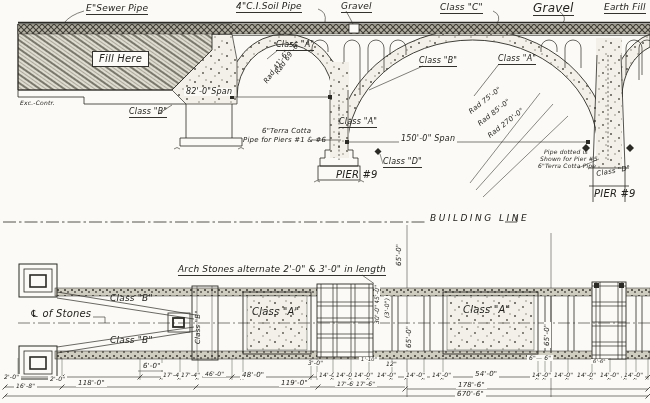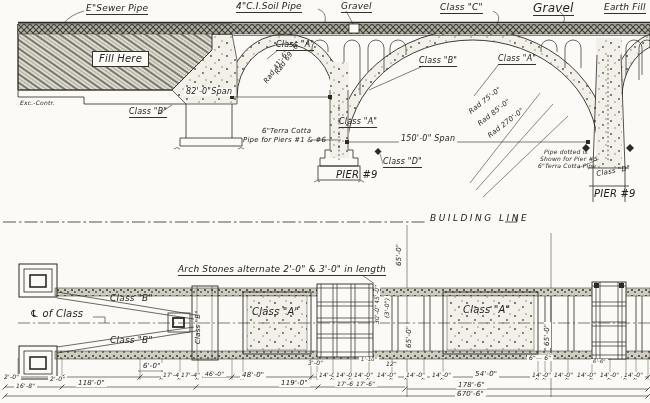--- a/index.html
+++ b/index.html
@@ -218,21 +218,21 @@
       <div class="label" style="left: 477px; top: 122px; font-size: 7px; transform: rotate(-38deg);">Rad 85'-0"</div>
       <div class="label" style="left: 487px; top: 134px; font-size: 7px; transform: rotate(-38deg);">Rad 270'-0"</div>
       <div class="label" style="left: 544px; top: 149px; font-size: 6px;">Pipe dotted is</div>
       <div class="label" style="left: 540px; top: 156px; font-size: 6px;">Shown for Pier #5</div>
       <div class="label" style="left: 538px; top: 163px; font-size: 6px;">6"Terra Cotta Pipe</div>
       <div class="label" style="left: 596px; top: 171px; font-size: 7px; transform: rotate(-10deg);">Class "D"</div>
       <div class="label" style="left: 594px; top: 189px; font-size: 10px;">PIER #9</div>
       <div class="label sp" style="left: 430px; top: 214px; font-size: 9px;">BUILDING LINE</div>
       <div class="label bg" style="left: 396px; top: 268px; font-size: 7px; transform: rotate(-90deg);">65'-0"</div>
       <div class="label ul" style="left: 178px; top: 265px; font-size: 9px;">Arch Stones alternate 2'-0" &amp; 3'-0" in length</div>
-      <div class="label bg" style="left: 28px; top: 309px; font-size: 10px;">℄ of Class</div>
+      <div class="label bg" style="left: 28px; top: 309px; font-size: 10px;">℄ of Stones</div>
       <div class="label" style="left: 110px; top: 294px; font-size: 9px;">Class "B"</div>
       <div class="label" style="left: 110px; top: 336px; font-size: 9px;">Class "B"</div>
       <div class="label" style="left: 195px; top: 344px; font-size: 7px; transform: rotate(-90deg);">Class "B"</div>
       <div class="label" style="left: 252px; top: 307px; font-size: 10px;">Class "A"</div>
       <div class="label" style="left: 463px; top: 305px; font-size: 10px;">Class "A"</div>
       <div class="label bg" style="left: 374px; top: 306px; font-size: 6px; transform: rotate(-90deg);">45'-0"</div>
       <div class="label bg" style="left: 374px; top: 326px; font-size: 6px; transform: rotate(-90deg);">30'-0"</div>
       <div class="label bg" style="left: 384px; top: 320px; font-size: 6px; transform: rotate(-90deg);">(3'-0")</div>
       <div class="label bg" style="left: 406px; top: 350px; font-size: 7px; transform: rotate(-90deg);">65'-0"</div>
       <div class="label bg" style="left: 544px; top: 348px; font-size: 7px; transform: rotate(-90deg);">65'-0"</div>

